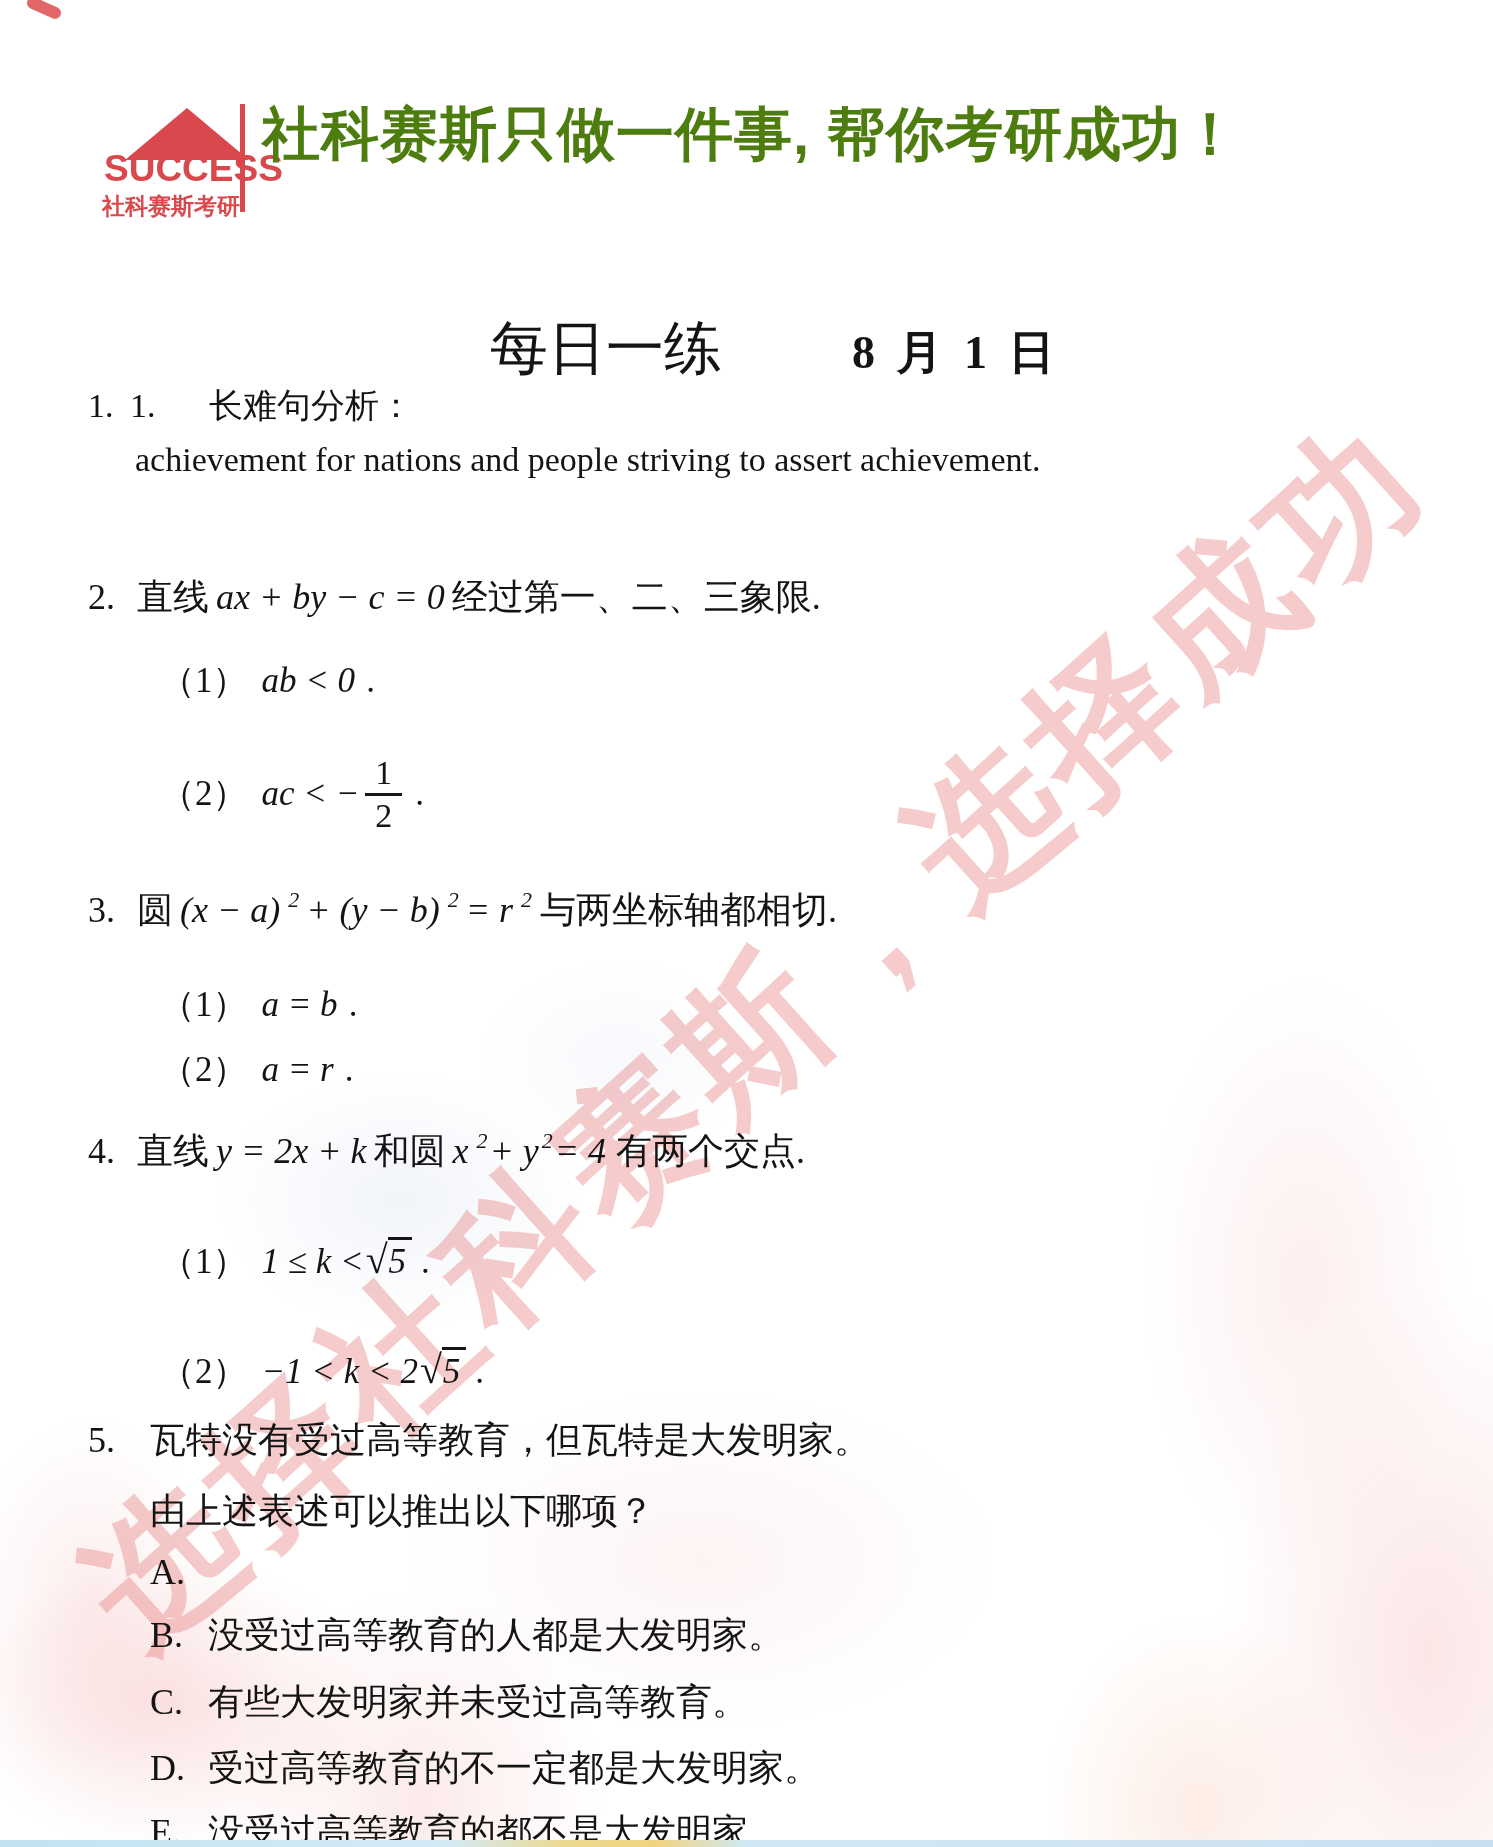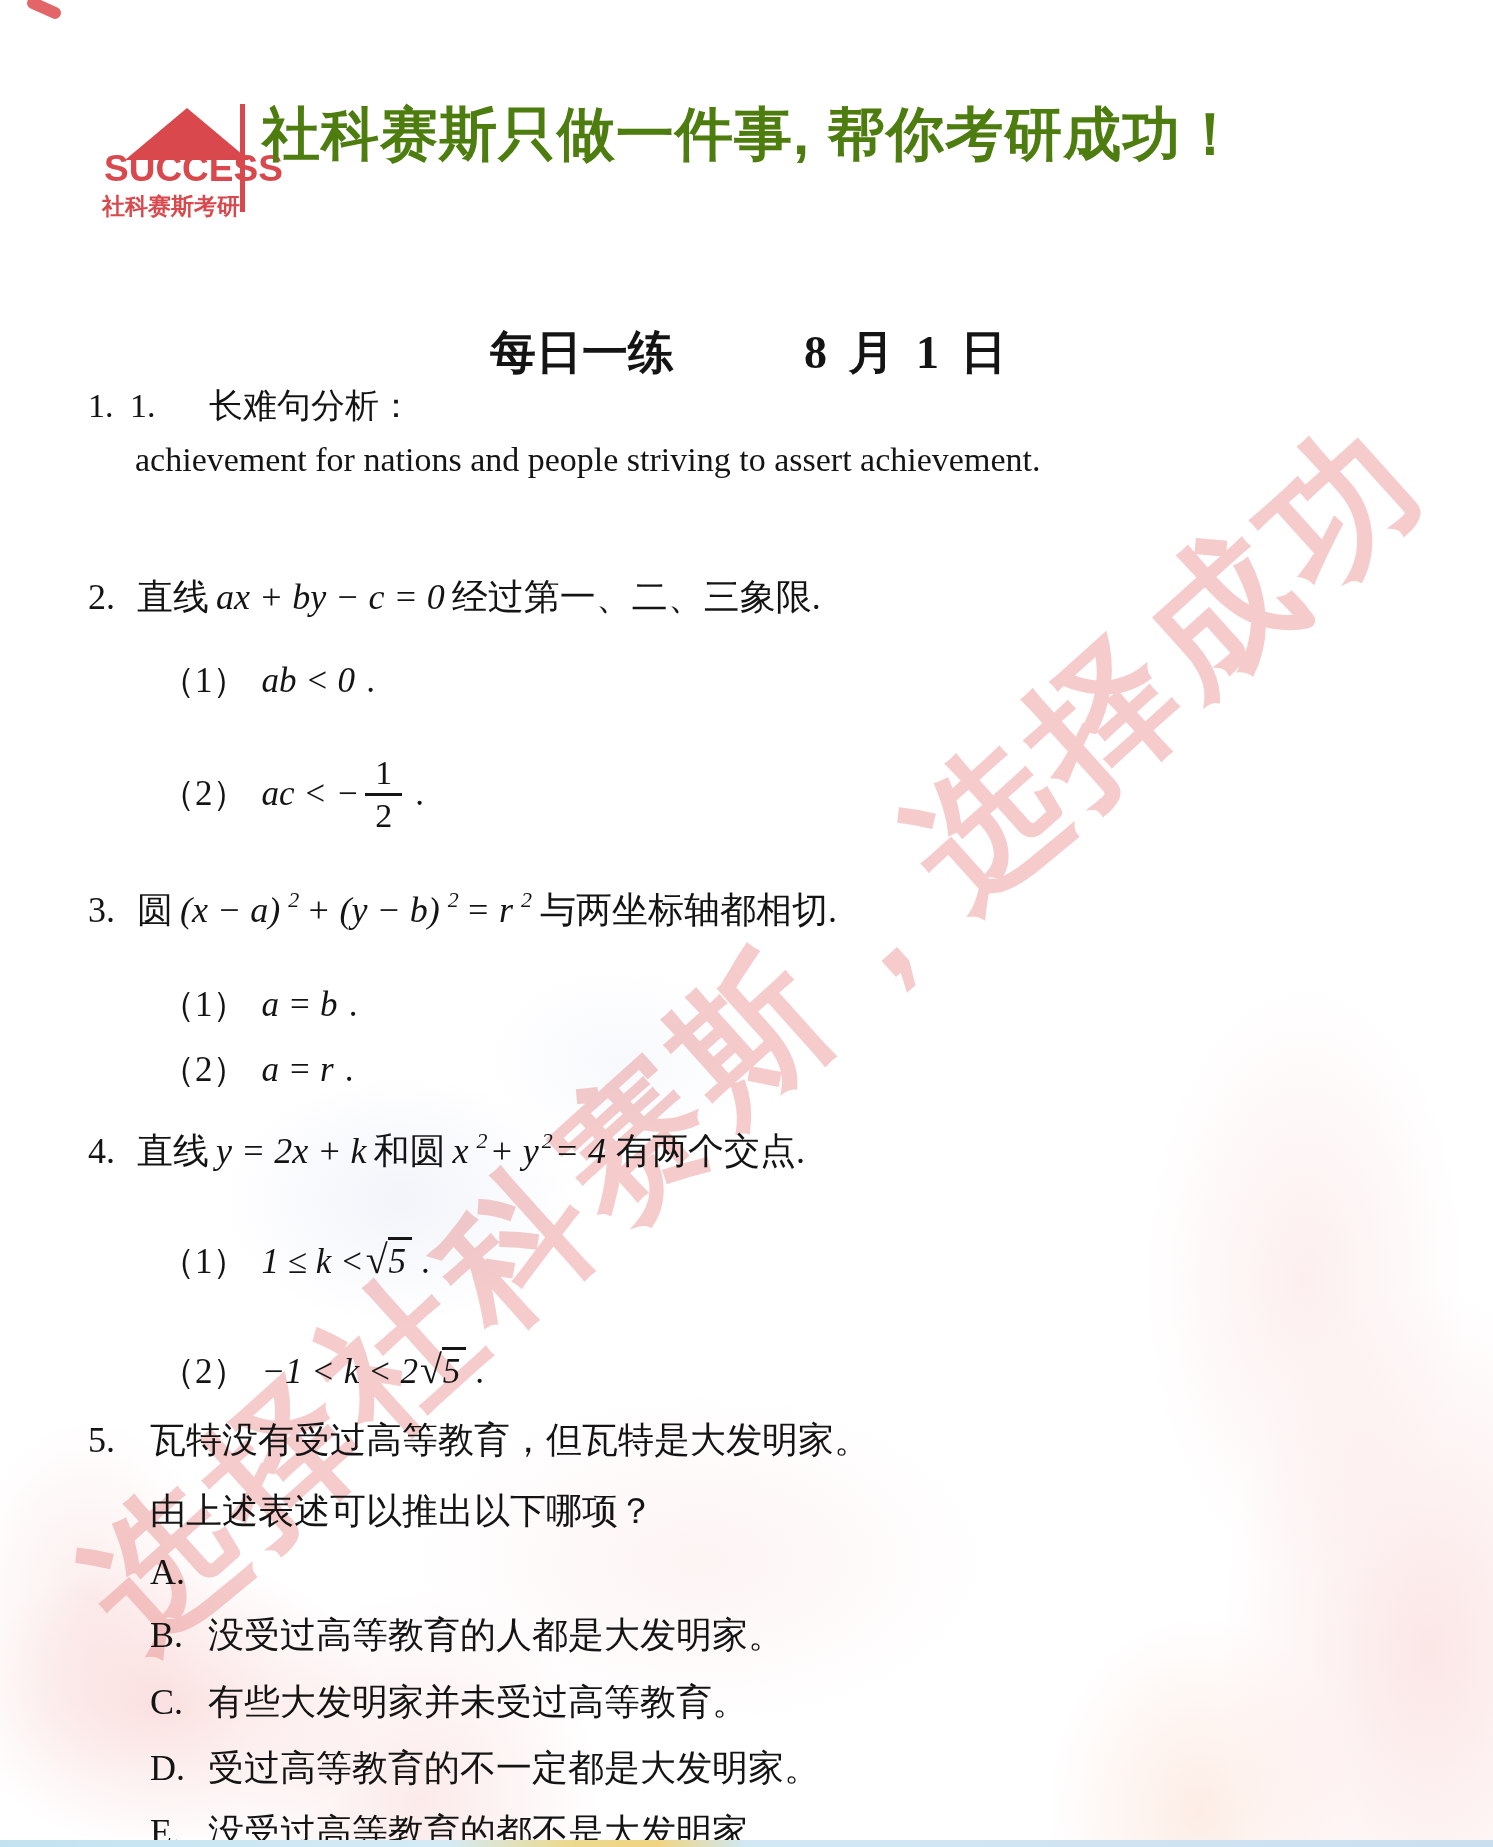--- a/index.html
+++ b/index.html
@@ -52,21 +52,21 @@
   .tagline{
     left:262px;top:96px;font-family:"Liberation Sans","DejaVu Sans",sans-serif;
     font-weight:bold;font-size:58px;color:#4d7c0f;letter-spacing:1px;white-space:nowrap;
   }
   .corner-mark{
     left:26px;top:2px;width:36px;height:12px;background:rgba(221,74,78,0.85);
     transform:rotate(24deg);border-radius:6px;
   }
   
   .title-row{left:490px;top:282px;display:flex;align-items:baseline;gap:130px;}
-  .title-name{font-family:"Liberation Sans","DejaVu Sans",sans-serif;font-weight:bold;font-size:46px;}
+  .title-name{font-family:"Liberation Sans","DejaVu Sans",sans-serif;font-weight:normal;font-size:58px;}
   .title-date{font-weight:bold;font-size:46px;letter-spacing:5px;margin-top:40px;}
   
   .qrow{display:flex;align-items:baseline;font-size:36px;line-height:1.16;white-space:nowrap;}
   .qnum{flex:0 0 49px;}
   .m{font-style:italic;padding:0 7px;text-align:right;}
   .m.tight{padding:0 2px;}
   .sup{font-size:22px;font-style:italic;position:relative;top:-15px;margin-left:1px;}
   .period{margin-left:9px;}
   .item{display:flex;align-items:baseline;font-size:35px;line-height:1.16;white-space:nowrap;}
   .item-label{margin-right:12px;}

